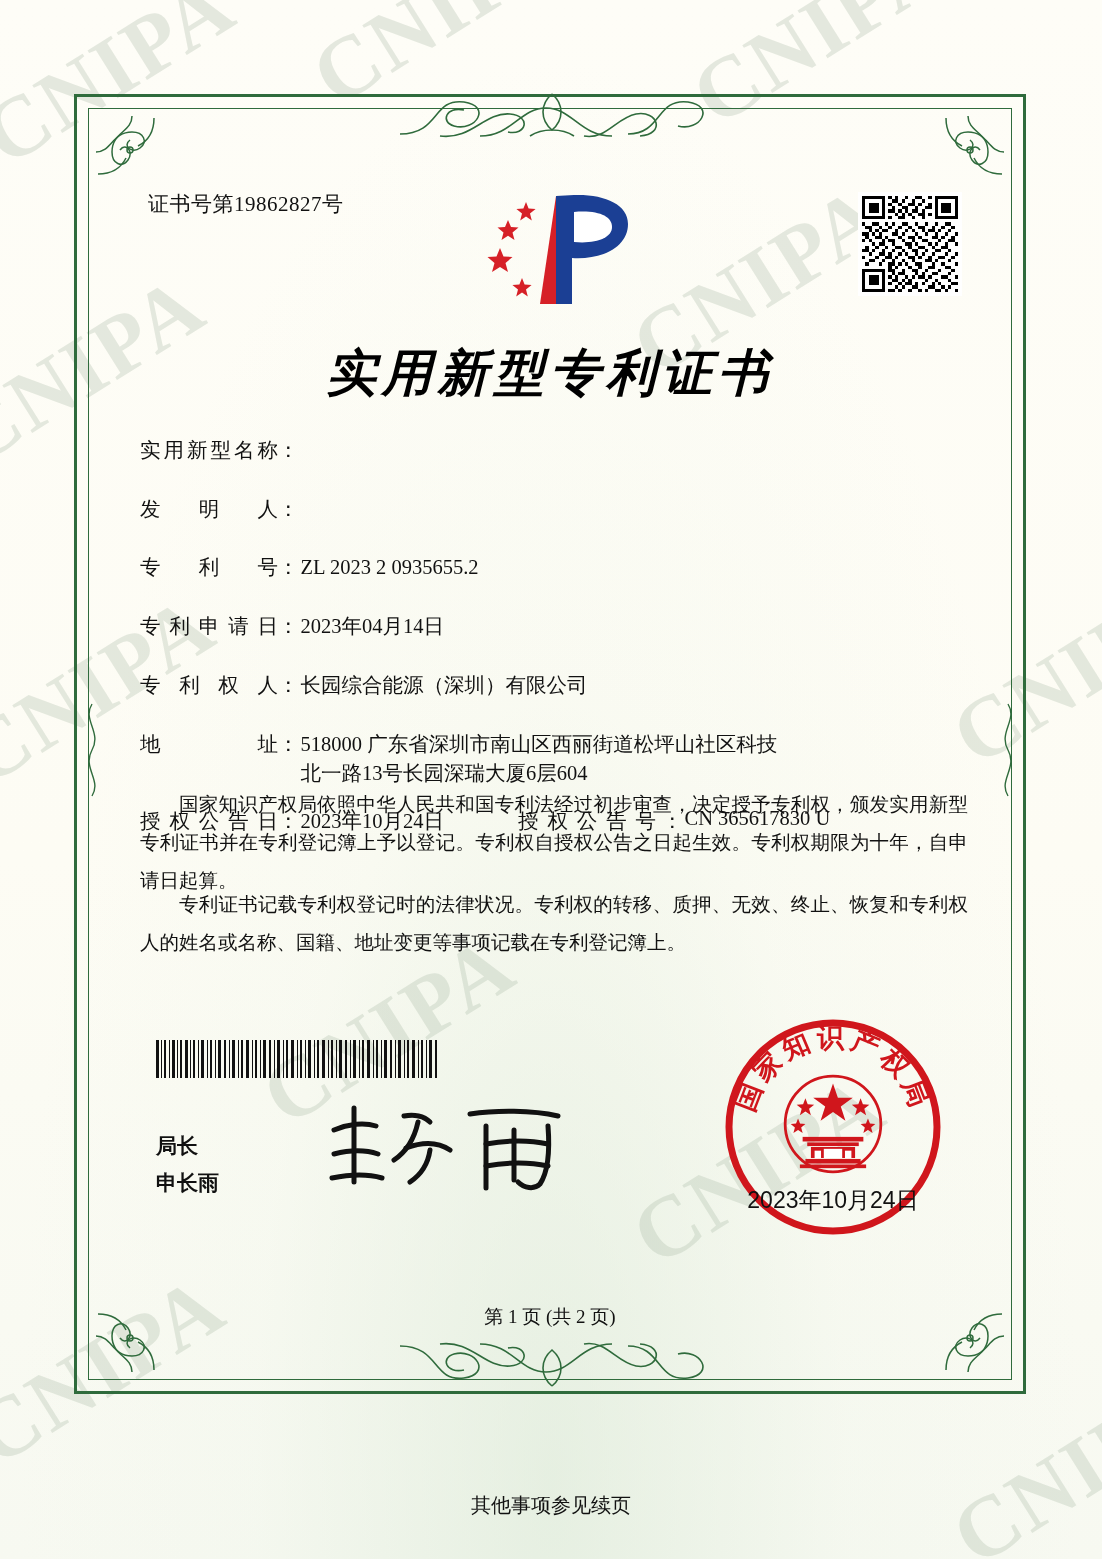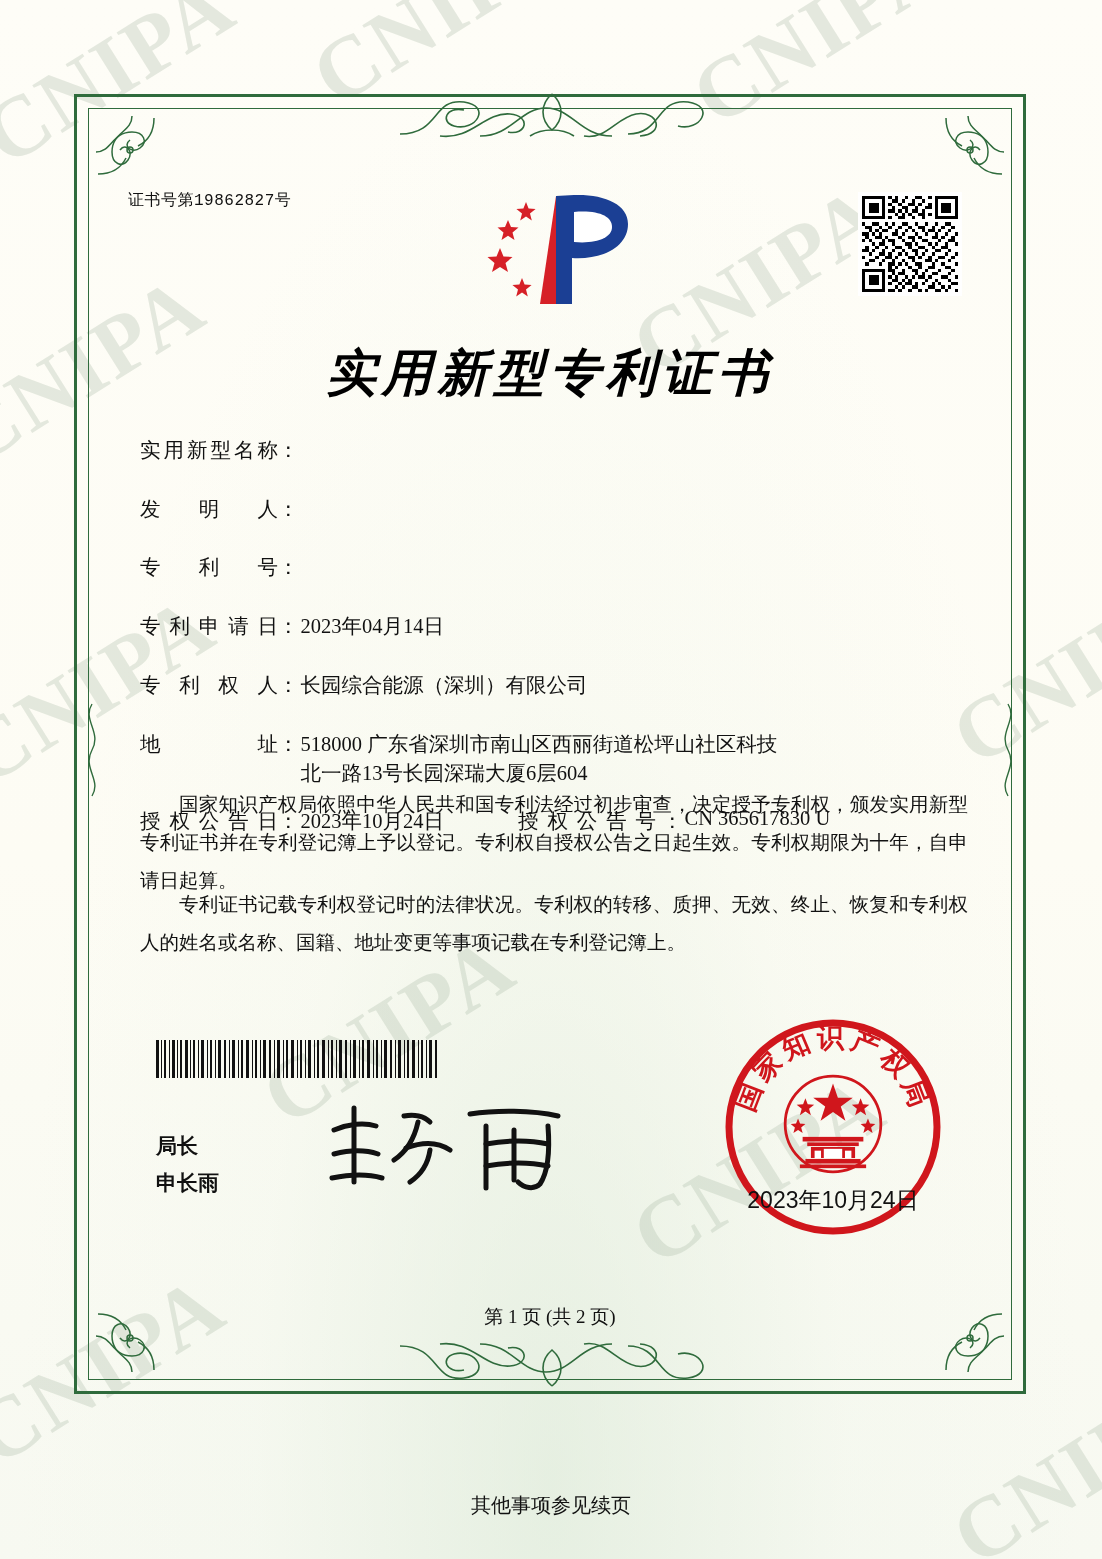--- a/index.html
+++ b/index.html
@@ -72,26 +72,26 @@
   .content {
     position: absolute;
     left: 88px;
     top: 108px;
     width: 924px;
     height: 1272px;
   }
 
   .cert-no {
     position: absolute;
-    left: 40px;
+    left: 60px;
     top: 82px;
-    font-size: 16px;
+    font-size: 21px;
     color: #111;
     letter-spacing: 0.5px;
-    font-family: Liberation Mono, monospace;
+    font-family: Liberation Serif, serif;
   }
 
   .emblem {
     position: absolute;
     left: 390px;
     top: 78px;
     width: 170px;
     height: 130px;
   }
 
@@ -604,20 +604,21 @@
       <div class="field-colon">：</div>
     </div>
 
     <div class="field-row">
       <div class="field-label">
         <span>专</span>
           <span>利</span>
           <span>号</span>
       </div>
       <div class="field-colon">：</div>
+      <div class="field-value">ZL 2023 2 0935655.2</div>
     </div>
 
     <div class="field-row">
       <div class="field-label">
         <span>专</span>
           <span>利</span>
           <span>申</span>
           <span>请</span>
           <span>日</span>
       </div>

